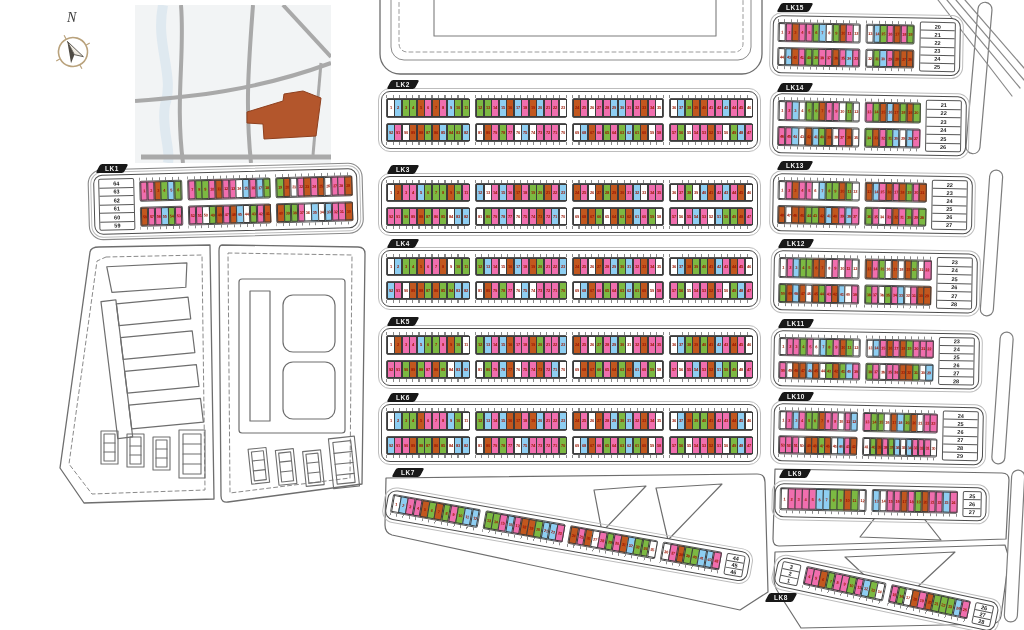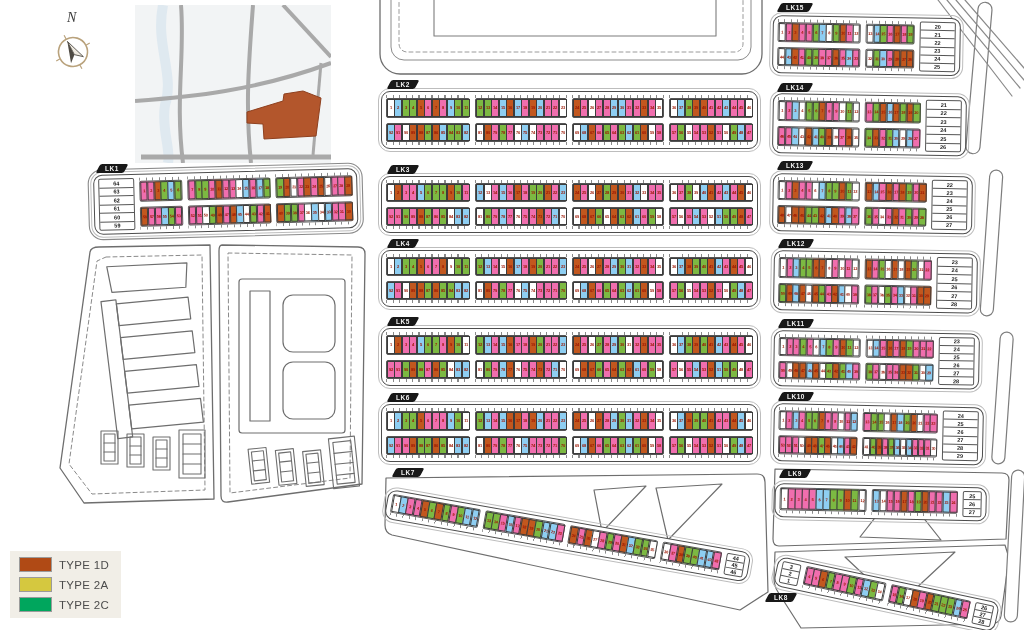--- a/index.html
+++ b/index.html
@@ -3259,29 +3259,15 @@
             <div class="srow">23</div>
             <div class="srow">24</div>
             <div class="srow">25</div>
           </div>
         </div>
       </div>
       <div class="tab" style="left: 779px; top: 3px;"><b>LK15</b></div>
     </div>
 
   <div class="legend" id="legend">
-      <div class="legend-col">
-        <div class="legend-item">
-          <span class="swatch" style="background: rgb(176, 74, 21);"></span>
-          <span class="legend-label">TYPE 1D</span>
-        </div>
-        <div class="legend-item">
-          <span class="swatch" style="background: rgb(213, 200, 63);"></span>
-          <span class="legend-label">TYPE 2A</span>
-        </div>
-        <div class="legend-item">
-          <span class="swatch" style="background: rgb(0, 166, 93);"></span>
-          <span class="legend-label">TYPE 2C</span>
-        </div>
-      </div>
     </div>
 
 </div>
 
 </body></html>

